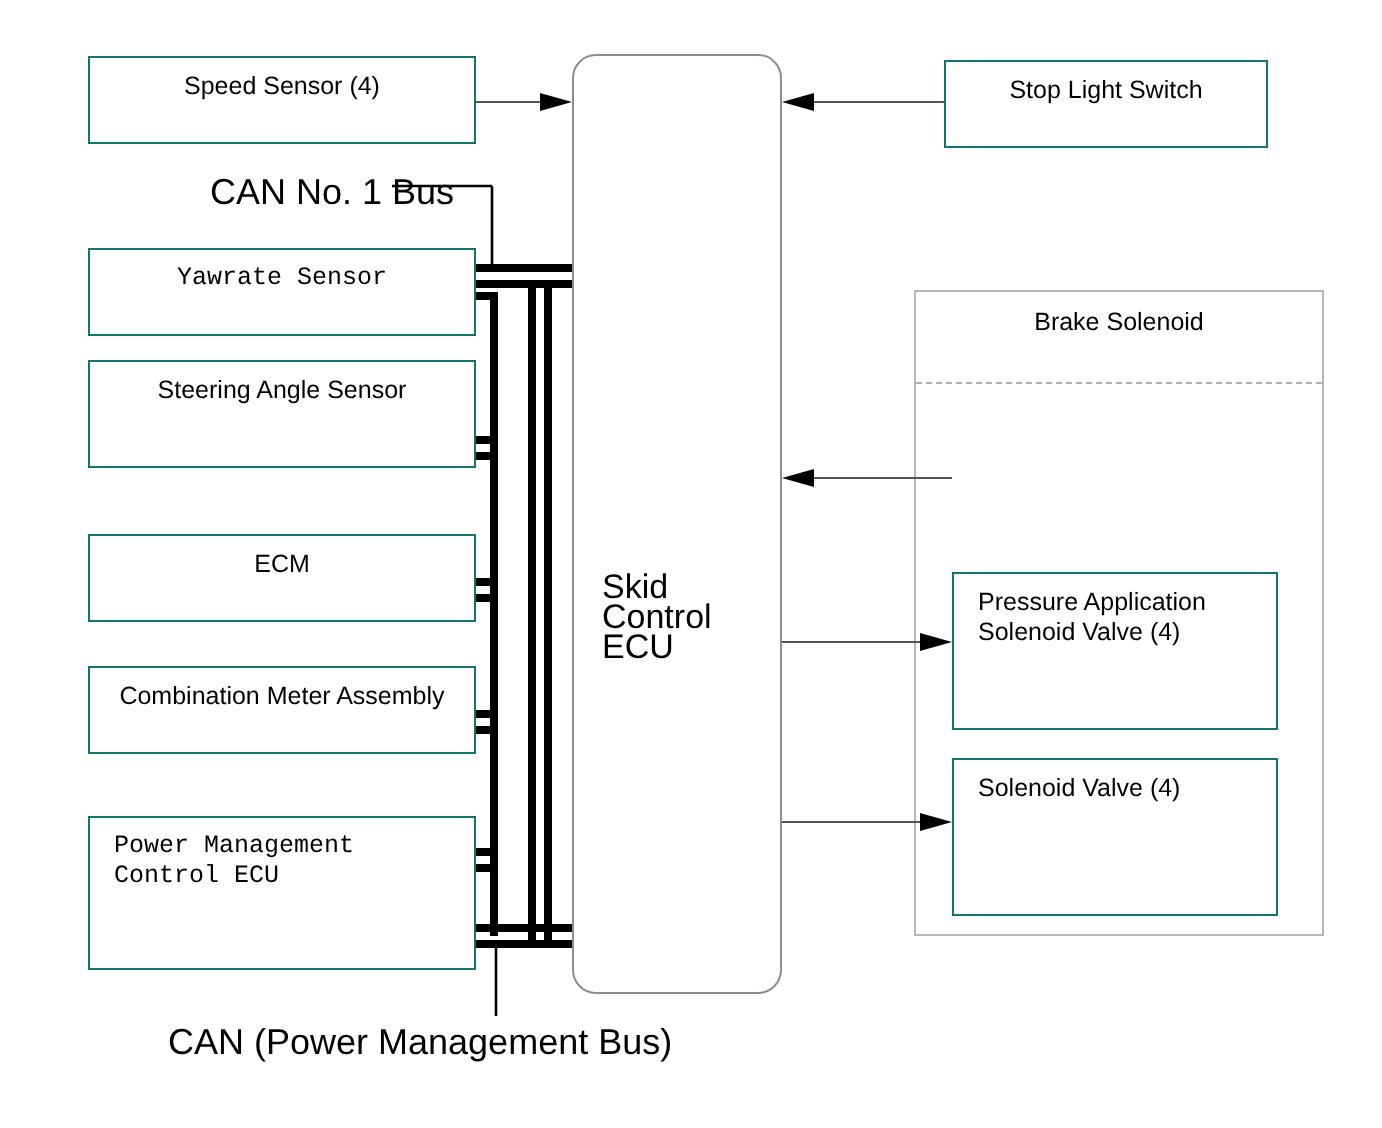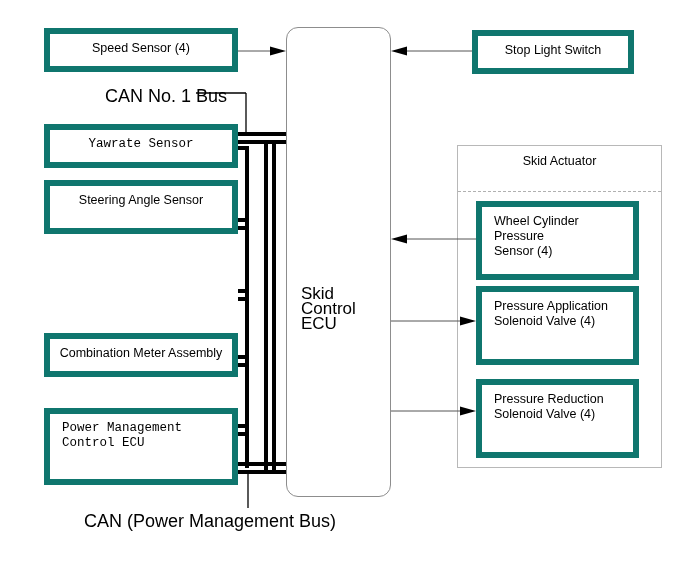--- a/index.html
+++ b/index.html
@@ -13,21 +13,21 @@
   #diagram {
     position: relative;
     width: 691px;
     height: 564px;
     background: #ffffff;
     overflow: hidden;
   }
   .box {
     position: absolute;
     box-sizing: border-box;
-    border: 6px solid #0f766e;
+    border: 1px solid #0f766e;
     background: #ffffff;
     font-size: 12.5px;
     color: #000000;
     line-height: 15px;
   }
   .box .lbl {
     position: absolute;
     left: 0;
     right: 0;
     top: 7px;
@@ -98,20 +98,23 @@
   </div>
 
   <div class="box" style="left:44px; top:124px; width:194px; height:44px;font-family:Liberation Mono, monospace;">
     <div class="lbl">Yawrate Sensor</div>
   </div>
 
   <div class="box" style="left:44px; top:180px; width:194px; height:54px;text-decoration:underline;">
     <div class="lbl">Steering Angle Sensor</div>
   </div>
 
+  <div class="box" style="left:44px; top:267px; width:194px; height:44px;">
+    <div class="lbl">ECM</div>
+  </div>
 
   <div class="box" style="left:44px; top:333px; width:194px; height:44px;">
     <div class="lbl">Combination Meter Assembly</div>
   </div>
 
   <div class="box leftal" style="left:44px; top:408px; width:194px; height:77px;font-family:Liberation Mono, monospace;">
     <div class="lbl">Power Management Control ECU</div>
   </div>
 
   <div class="ecu" style="left:286px; top:27px; width:105px; height:470px;">
@@ -119,41 +122,34 @@
       <div>Skid Control</div>
       <div>ECU</div>
     </div>
   </div>
 
   <div class="box" style="left:472px; top:30px; width:162px; height:44px;">
     <div class="lbl">Stop Light Switch</div>
   </div>
 
   <div class="container-box" style="left:457px; top:145px; width:205px; height:323px;">
-    <div class="title">Skid Actuator</div>
+    <div class="title">Brake Solenoid</div>
   </div>
   <div class="dashed-sep" style="left:458px; top:191px; width:203px;"></div>
 
-  <div class="box leftal" style="left:476px; top:201px; width:163px; height:79px;">
-    <div class="lbl">
-      <div>Wheel Cylinder Pressure</div>
-      <div>Sensor (4)</div>
-    </div>
-  </div>
 
   <div class="box leftal" style="left:476px; top:286px; width:163px; height:79px;">
     <div class="lbl">
       <div>Pressure Application</div>
       <div>Solenoid Valve (4)</div>
     </div>
   </div>
 
   <div class="box leftal" style="left:476px; top:379px; width:163px; height:79px;">
     <div class="lbl">
-      <div>Pressure Reduction</div>
       <div>Solenoid Valve (4)</div>
     </div>
   </div>
 
   <svg class="overlay" viewBox="0 0 691 564">
     <defs>
       <marker id="arrR" markerWidth="9" markerHeight="8" refX="8.5" refY="4" orient="auto" markerUnits="userSpaceOnUse">
         <path d="M0,0 L9,4 L0,8 Z" fill="#000"></path>
       </marker>
       <marker id="arrL" markerWidth="9" markerHeight="8" refX="8.5" refY="4" orient="auto" markerUnits="userSpaceOnUse">

